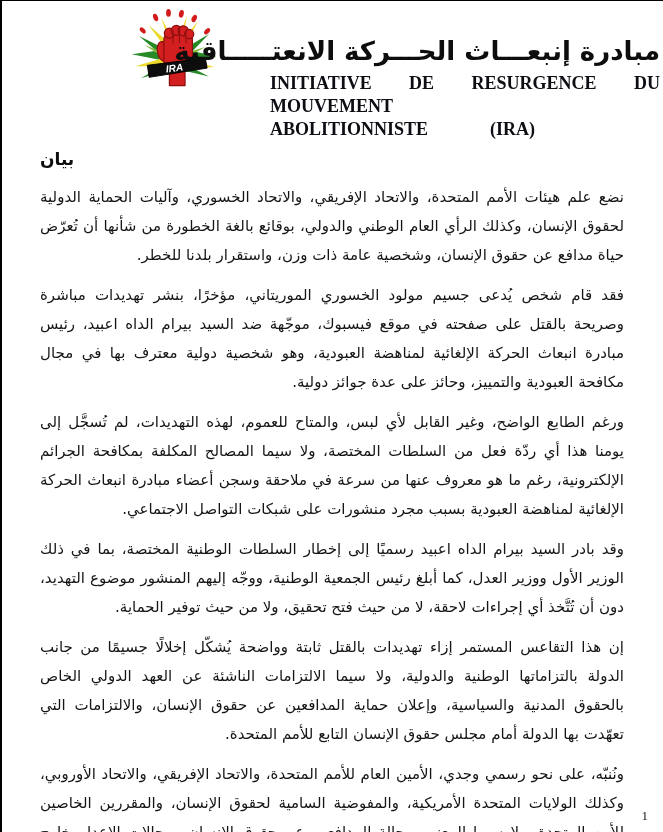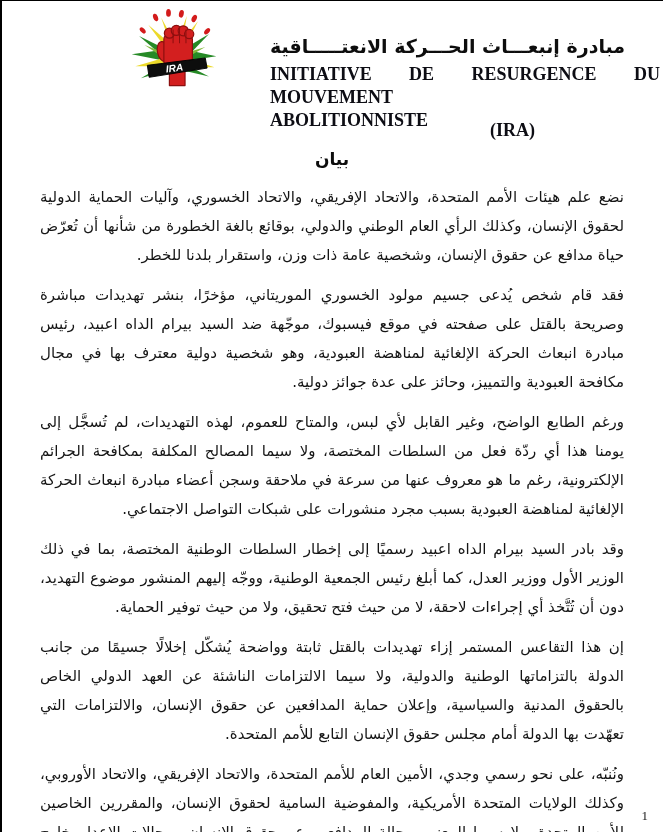--- a/index.html
+++ b/index.html
@@ -12,34 +12,34 @@
     box-sizing:border-box;
     overflow:hidden;
     font-family:"DejaVu Sans",sans-serif;
     color:#141414;
   }
   
   .logo{position:absolute;left:126px;top:6px;width:92px;height:90px;}
   .header-text{position:absolute;left:268px;top:34px;width:390px;}
   .ar-title{
     direction:rtl;text-align:left;
-    font-weight:bold;font-size:19px;line-height:1.25;
+    font-weight:bold;font-size:26px;line-height:1.25;
     color:#0d0d0d;white-space:nowrap;
     font-family:"DejaVu Sans",sans-serif;
     margin-bottom:4px;
   }
   .fr{font-family:"Liberation Serif","DejaVu Serif",serif;font-weight:bold;
       font-size:18px;line-height:1.28;color:#0d0d14;}
   .fr1{text-align:justify;text-align-last:justify;}
   .fr2{display:flex;}
-  .fr2 .ira{margin-left:62px;margin-top:10px;}
+  .fr2 .ira{margin-left:62px;}
   
   .body{position:absolute;top:148px;left:38px;width:584px;}
   .doc-title{
-    direction:rtl;text-align:center;font-weight:bold;
+    direction:rtl;text-align:left;font-weight:bold;
     font-size:17px;margin:0 0 14px 0;color:#0d0d0d;
   }
   .para{
     direction:rtl;text-align:justify;
     font-size:15px;line-height:29px;
     margin:0 0 11px 0;color:#151515;
   }
   .page-num{
     position:absolute;right:15px;bottom:8px;
     font-family:"Liberation Serif","DejaVu Serif",serif;

